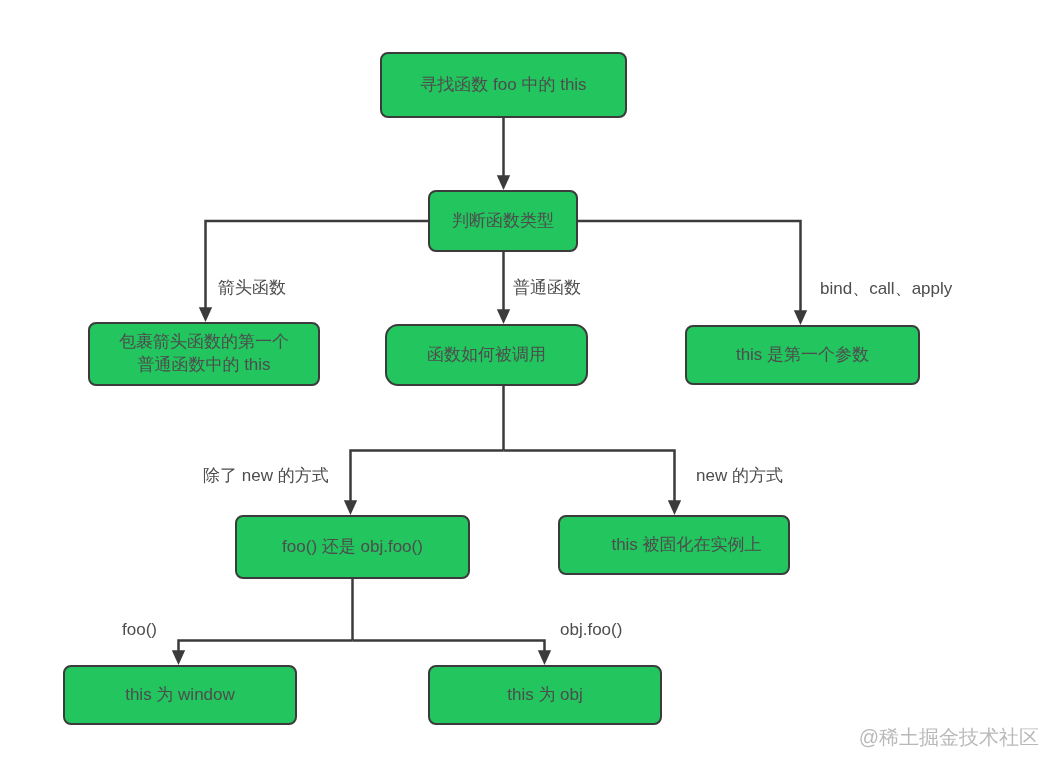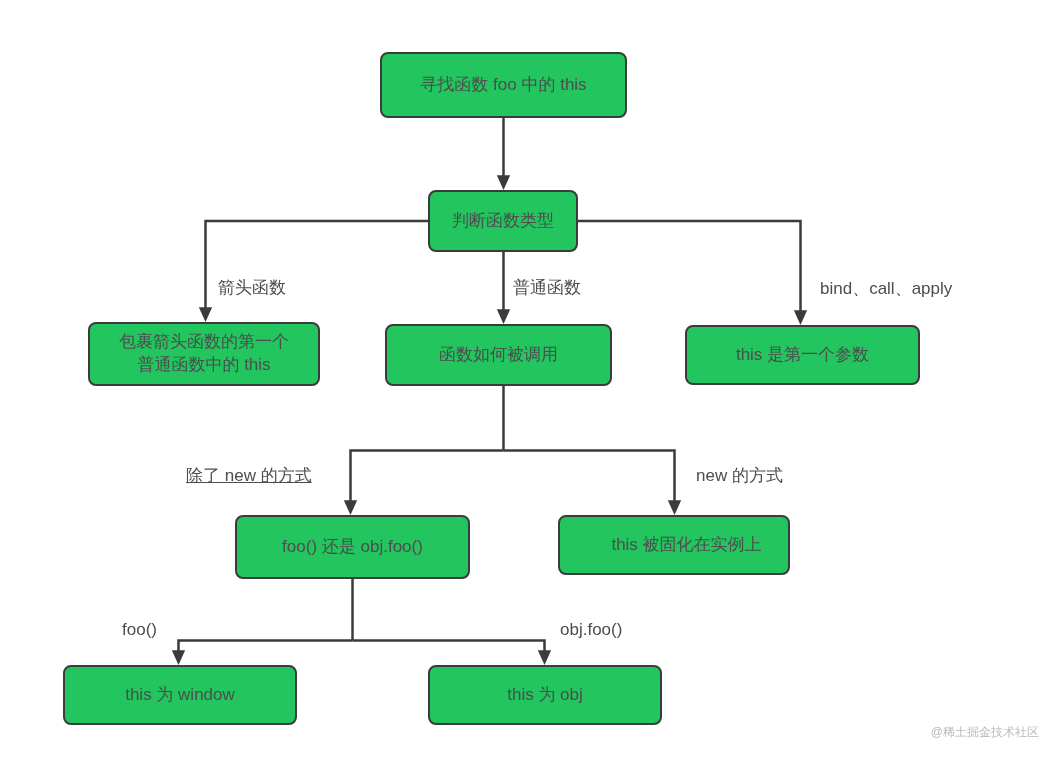--- a/index.html
+++ b/index.html
@@ -40,21 +40,21 @@
   }
   .edge-label {
     position: absolute;
     color: #4d4d4d;
     font-size: 17px;
     white-space: nowrap;
   }
   .watermark {
     position: absolute;
     color: #b9b9b9;
-    font-size: 12px;
+    font-size: 20px;
     white-space: nowrap;
     text-align: right;
   }
 </style>
 </head>
 <body>
 
 <div id="canvas">
 
   <svg id="wires" viewBox="0 0 1059 767" xmlns="http://www.w3.org/2000/svg">
@@ -83,21 +83,21 @@
 
   <div class="node" style="left:428px; top:190px; width:150px; height:62px;">
     <span>判断函数类型</span>
   </div>
 
   <div class="node" style="left:88px; top:322px; width:232px; height:64px;align-items:center;">
     <div>包裹箭头函数的第一个</div>
     <div>普通函数中的 this</div>
   </div>
 
-  <div class="node" style="left:385px; top:324px; width:227px; height:62px;">
+  <div class="node" style="left:385px; top:324px; width:203px; height:62px;border-radius:13px;">
     <span>函数如何被调用</span>
   </div>
 
   <div class="node" style="left:685px; top:325px; width:235px; height:60px;">
     <span>this 是第一个参数</span>
   </div>
 
   <div class="node" style="left:235px; top:515px; width:235px; height:64px;">
     <span>foo() 还是 obj.foo()</span>
   </div>
@@ -110,20 +110,20 @@
     <span>this 为 window</span>
   </div>
 
   <div class="node" style="left:428px; top:665px; width:234px; height:60px;">
     <span>this 为 obj</span>
   </div>
 
   <div class="edge-label" style="left:218px; top:276px;">箭头函数</div>
   <div class="edge-label" style="left:513px; top:276px;">普通函数</div>
   <div class="edge-label" style="left:820px; top:277px;">bind、call、apply</div>
-  <div class="edge-label" style="left:186px; top:464px;text-decoration:underline;">除了 new 的方式</div>
+  <div class="edge-label" style="left:203px; top:464px;">除了 new 的方式</div>
   <div class="edge-label" style="left:696px; top:464px;">new 的方式</div>
   <div class="edge-label" style="left:122px; top:620px;">foo()</div>
   <div class="edge-label" style="left:560px; top:620px;">obj.foo()</div>
 
   <div class="watermark" style="right:20px; top:724px;">@稀土掘金技术社区</div>
 
 </div>
 
 </body></html>

